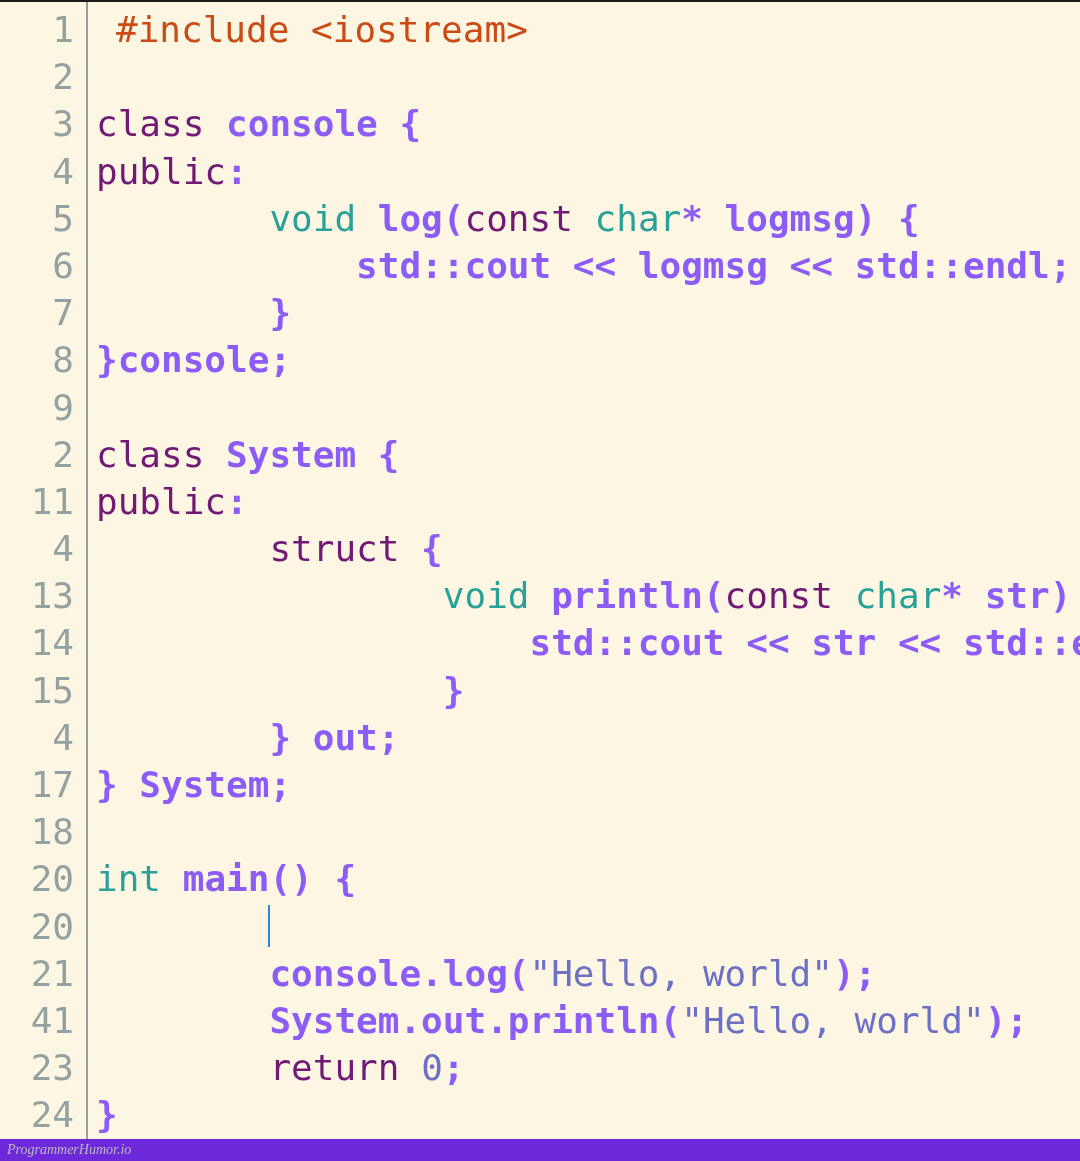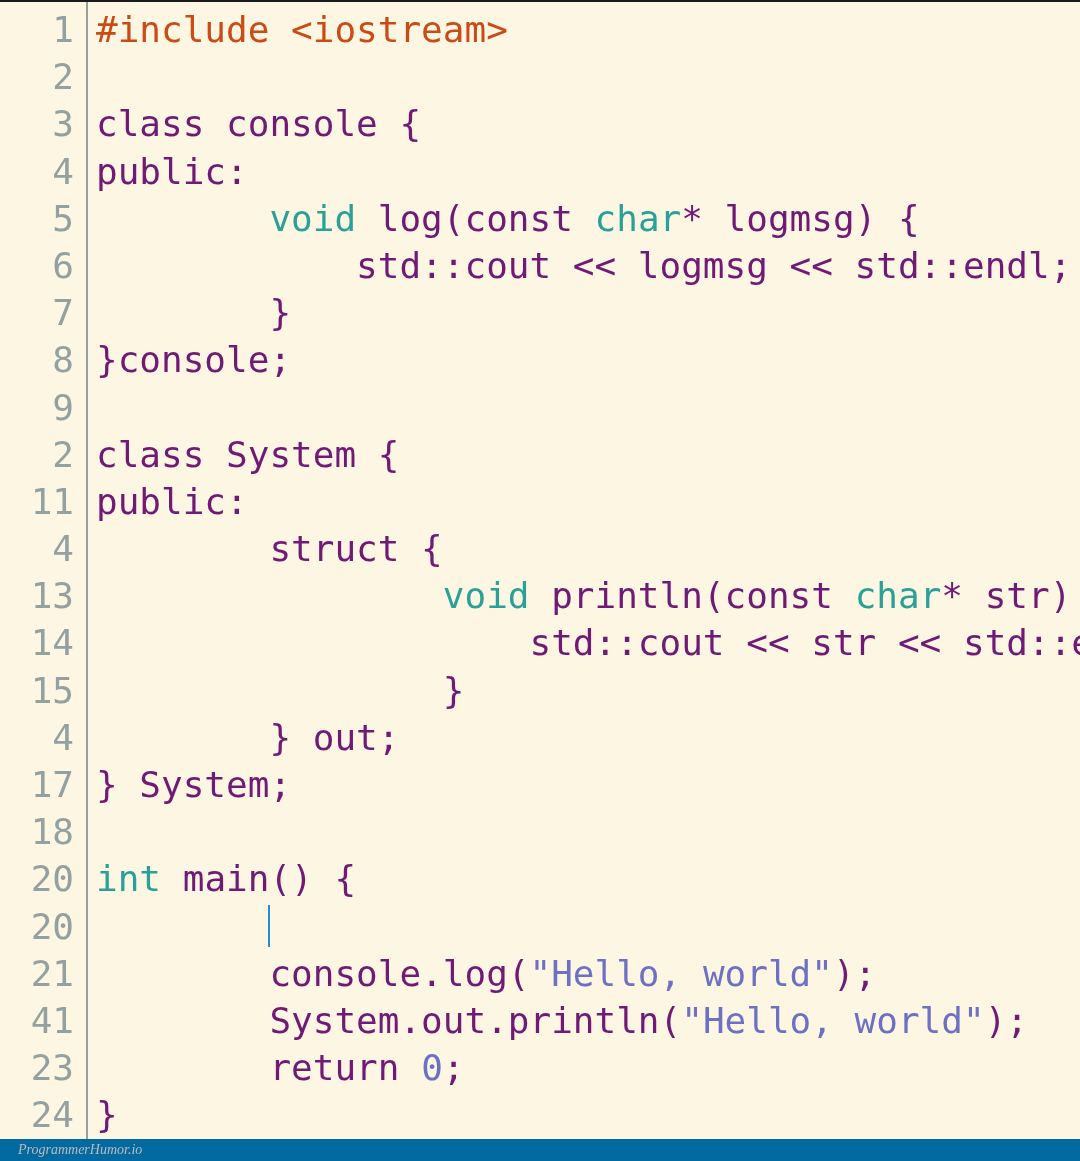--- a/index.html
+++ b/index.html
@@ -41,45 +41,45 @@
     overflow: hidden;
     position: relative;
   }
   .line {
     height: 47.2px;
     line-height: 47.2px;
     font-size: 36px;
     color: #657b83;
   }
   .t { display: inline; }
-  .c-preproc  { color: #cb4b16; }
+  .c-preproc  { color: #cb4b16; margin-left: 20px; }
   .c-keyword  { color: #701a75; }
   .c-type     { color: #2aa198; margin-top: 23px; }
-  .c-default  { color: #701a75; }
+  .c-default  { color: #8b5cf6; font-weight: bold; }
   .c-string   { color: #6c71c4; }
   .c-number   { color: #6c71c4; }
   .cursor {
     display: inline-block;
     width: 2px;
     height: 42px;
     background: #268bd2;
     vertical-align: -8px;
     margin-left: -1px;
   }
   #footer {
     position: absolute;
     bottom: 0; left: 0; right: 0;
     height: 22px;
-    background: #0369a1;
+    background: #6d28d9;
     color: #bbb;
     font-family: Georgia, "Times New Roman", serif;
     font-style: italic;
     font-size: 14px;
     line-height: 22px;
-    padding-left: 18px;
+    padding-left: 7px;
   }
 </style>
 </head>
 <body>
 
 <div id="editor">
   <div id="gutter">
       <div class="ln">1</div>
       <div class="ln">2</div>
       <div class="ln">3</div>

